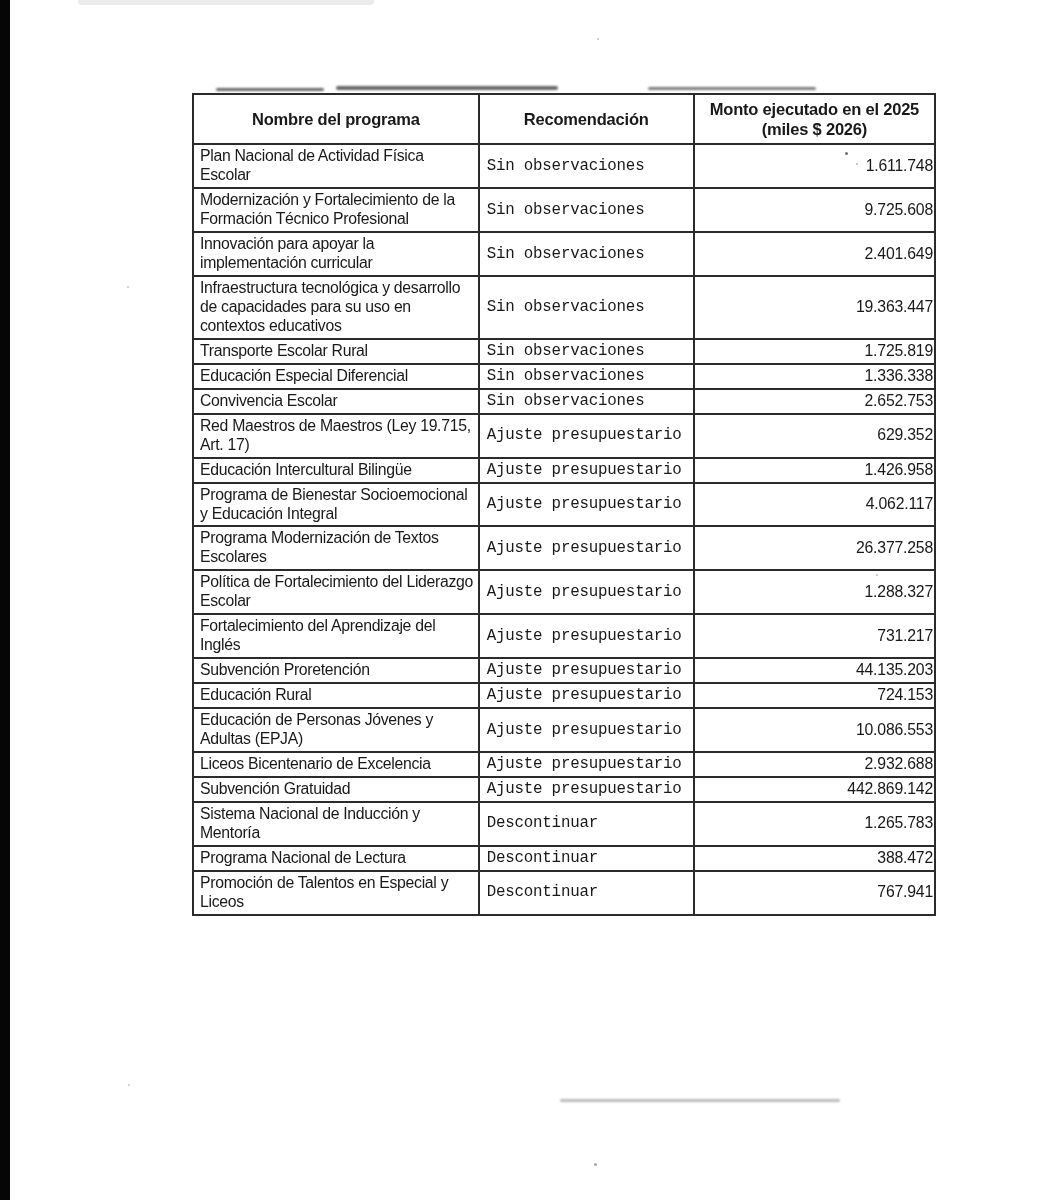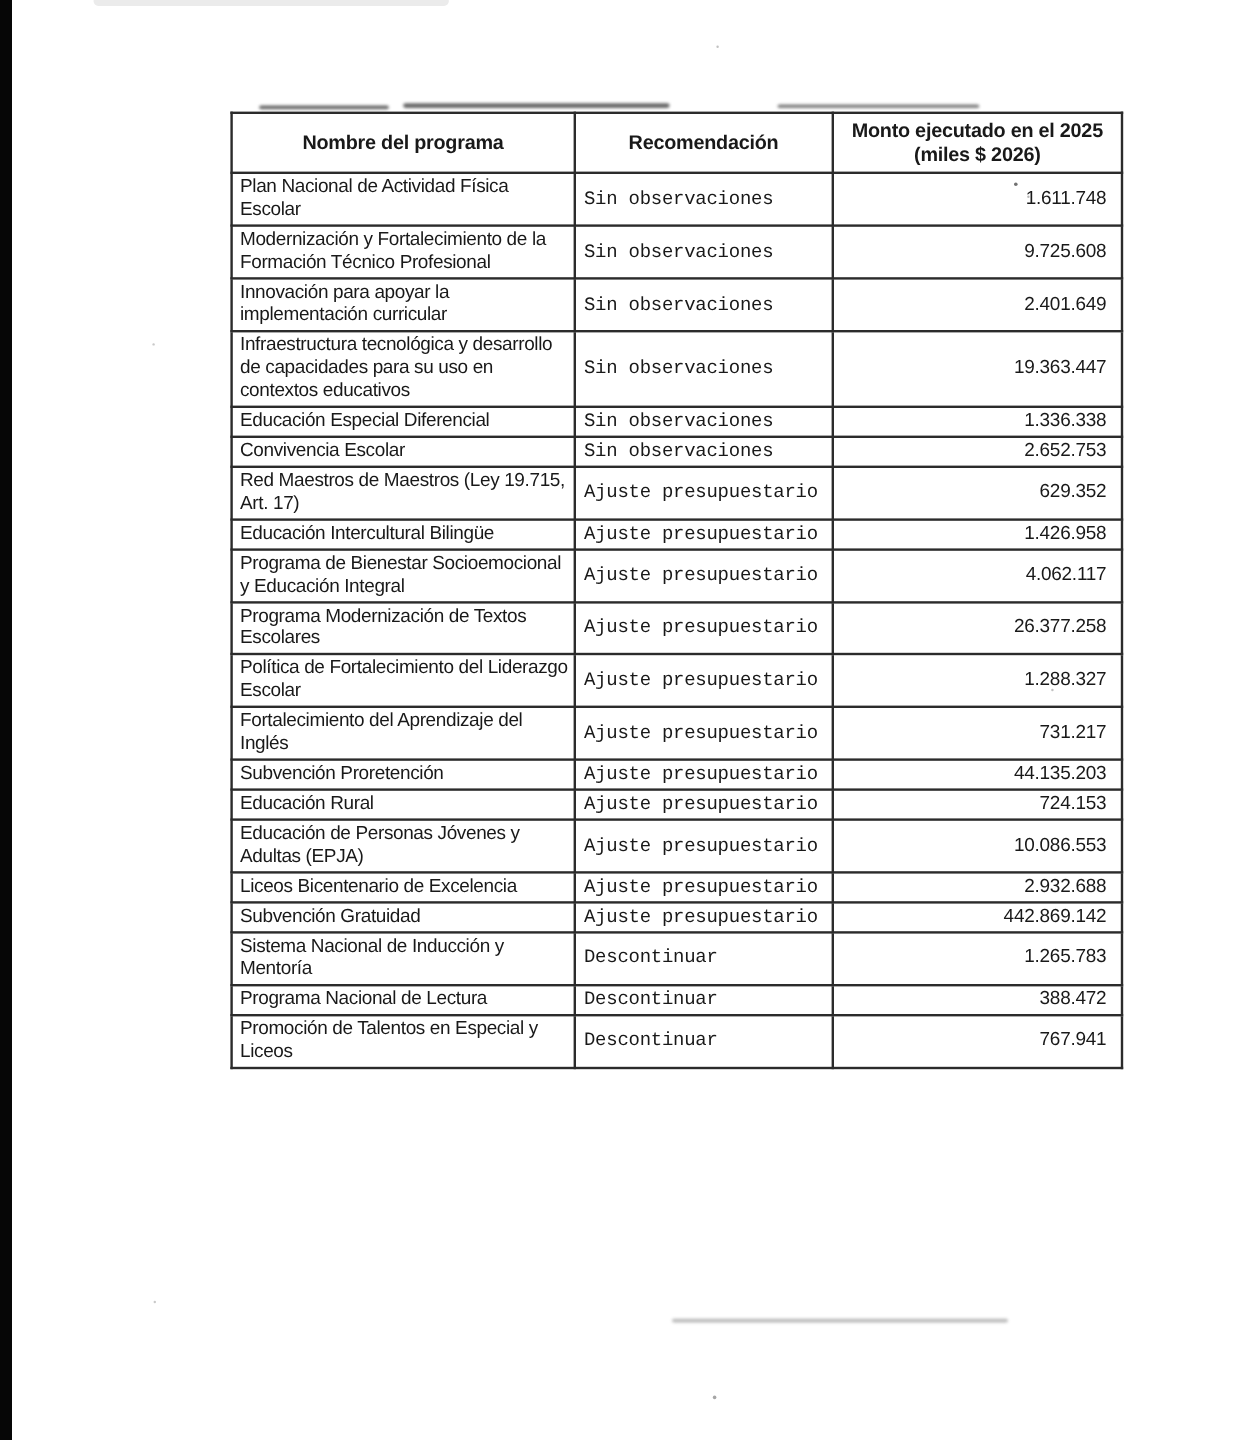--- a/index.html
+++ b/index.html
@@ -34,21 +34,21 @@
   }
   table{border-collapse:collapse;width:100%;table-layout:fixed;}
   th,td{border:2px solid #2d2d2d;vertical-align:middle;}
   th{
     font-size:16.5px;font-weight:bold;text-align:center;
     line-height:1.22;padding:4px 4px;letter-spacing:-0.2px;
   }
   td{font-size:15.8px;line-height:1.2;padding:2px 7px;}
   .td-program{text-align:left;letter-spacing:-0.3px;padding:2px 4px 2px 6px;}
   .td-recom{text-align:left;letter-spacing:-0.2px;font-family:Liberation Mono, monospace;}
-  .td-amount{text-align:right;padding-right:12px;letter-spacing:-0.2px;}
+  .td-amount{text-align:right;padding-right:1px;letter-spacing:-0.2px;}
 </style>
 </head>
 <body>
 
 <div class="left-strip"></div>
 <div class="top-smudge"></div>
 
 <div class="smudge sm1"></div>
 <div class="smudge sm2"></div>
 <div class="smudge sm3"></div>
@@ -89,20 +89,25 @@
         </tr>
         <tr>
           <td class="td-program">Innovación para apoyar la implementación curricular</td>
           <td class="td-recom">Sin observaciones</td>
           <td class="td-amount">2.401.649</td>
         </tr>
         <tr>
           <td class="td-program">Infraestructura tecnológica y desarrollo de capacidades para su uso en contextos educativos</td>
           <td class="td-recom">Sin observaciones</td>
           <td class="td-amount">19.363.447</td>
+        </tr>
+        <tr>
+          <td class="td-program">Transporte Escolar Rural</td>
+          <td class="td-recom">Sin observaciones</td>
+          <td class="td-amount">1.725.819</td>
         </tr>
         <tr>
           <td class="td-program">Educación Especial Diferencial</td>
           <td class="td-recom">Sin observaciones</td>
           <td class="td-amount">1.336.338</td>
         </tr>
         <tr>
           <td class="td-program">Convivencia Escolar</td>
           <td class="td-recom">Sin observaciones</td>
           <td class="td-amount">2.652.753</td>

